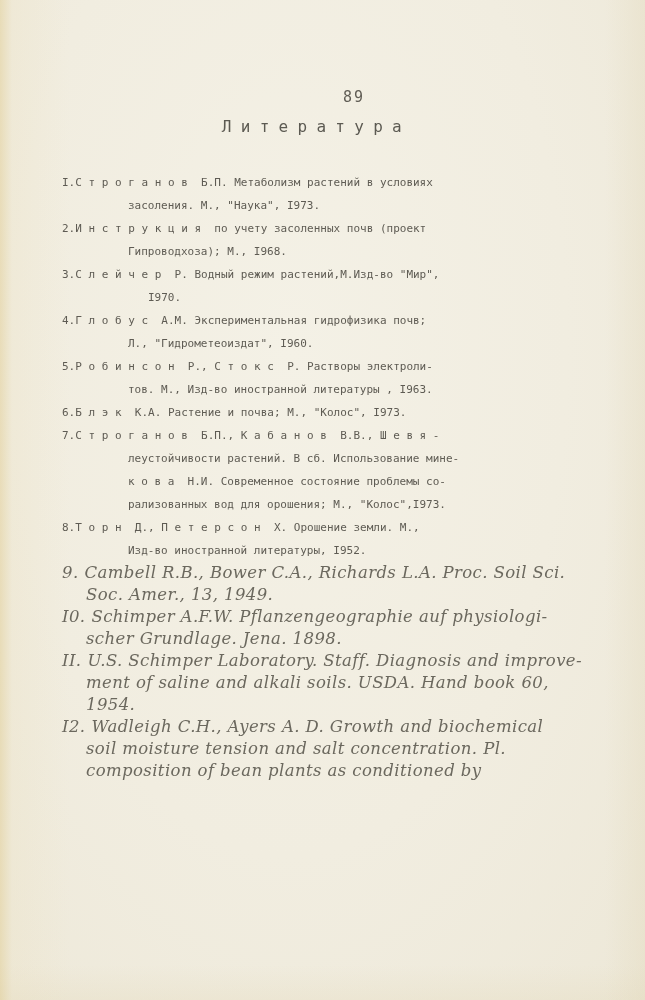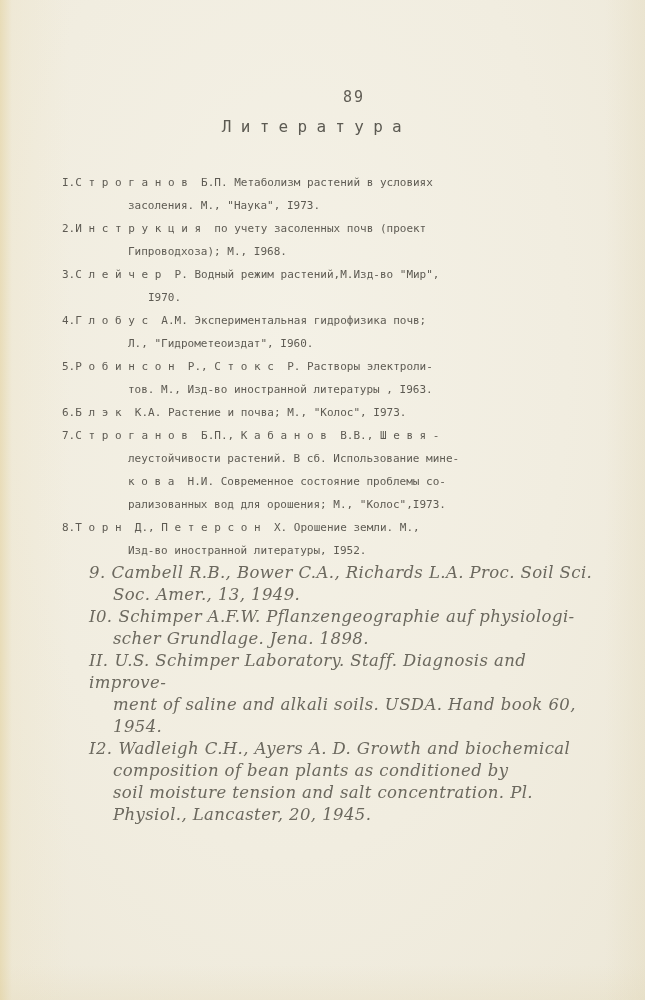--- a/index.html
+++ b/index.html
@@ -61,21 +61,20 @@
     line-height: 23px;
     color: #5e5b53;
   }
   .line.hand {
     font-family: "DejaVu Serif", serif;
     font-style: italic;
     font-size: 16.5px;
     line-height: 22px;
     letter-spacing: 0.4px;
     color: #6b685e;
-    margin-left: 27px;
   }
   .ind-t  { padding-left: 66px; }  
   .ind-t2 { padding-left: 86px; }  
   .ind-h  { padding-left: 24px; }  
   .hand .num { margin-right: 6px; font-style: italic; }
 </style>
 </head>
 <body>
 
 <div class="page">
@@ -138,19 +137,18 @@
     </div>
 
     <div>
       <div class="line hand"><span class="num">II.</span><span>U.S. Schimper Laboratory. Staff. Diagnosis and improve-</span></div>
       <div class="line hand ind-h">ment of saline and alkali soils. USDA. Hand book 60,</div>
       <div class="line hand ind-h">1954.</div>
     </div>
 
     <div>
       <div class="line hand"><span class="num">I2.</span><span>Wadleigh C.H., Ayers A. D. Growth and biochemical</span></div>
+      <div class="line hand ind-h">soil moisture tension and salt concentration. Pl.</div>
       <div class="line hand ind-h">composition of bean plants as conditioned by</div>
-      <div class="line hand ind-h">soil moisture tension and salt concentration. Pl.</div>
-      <div class="line hand ind-h">Physiol., Lancaster, 20, 1945.</div>
     </div>
 
   </div>
 </div>
 
 </body></html>

